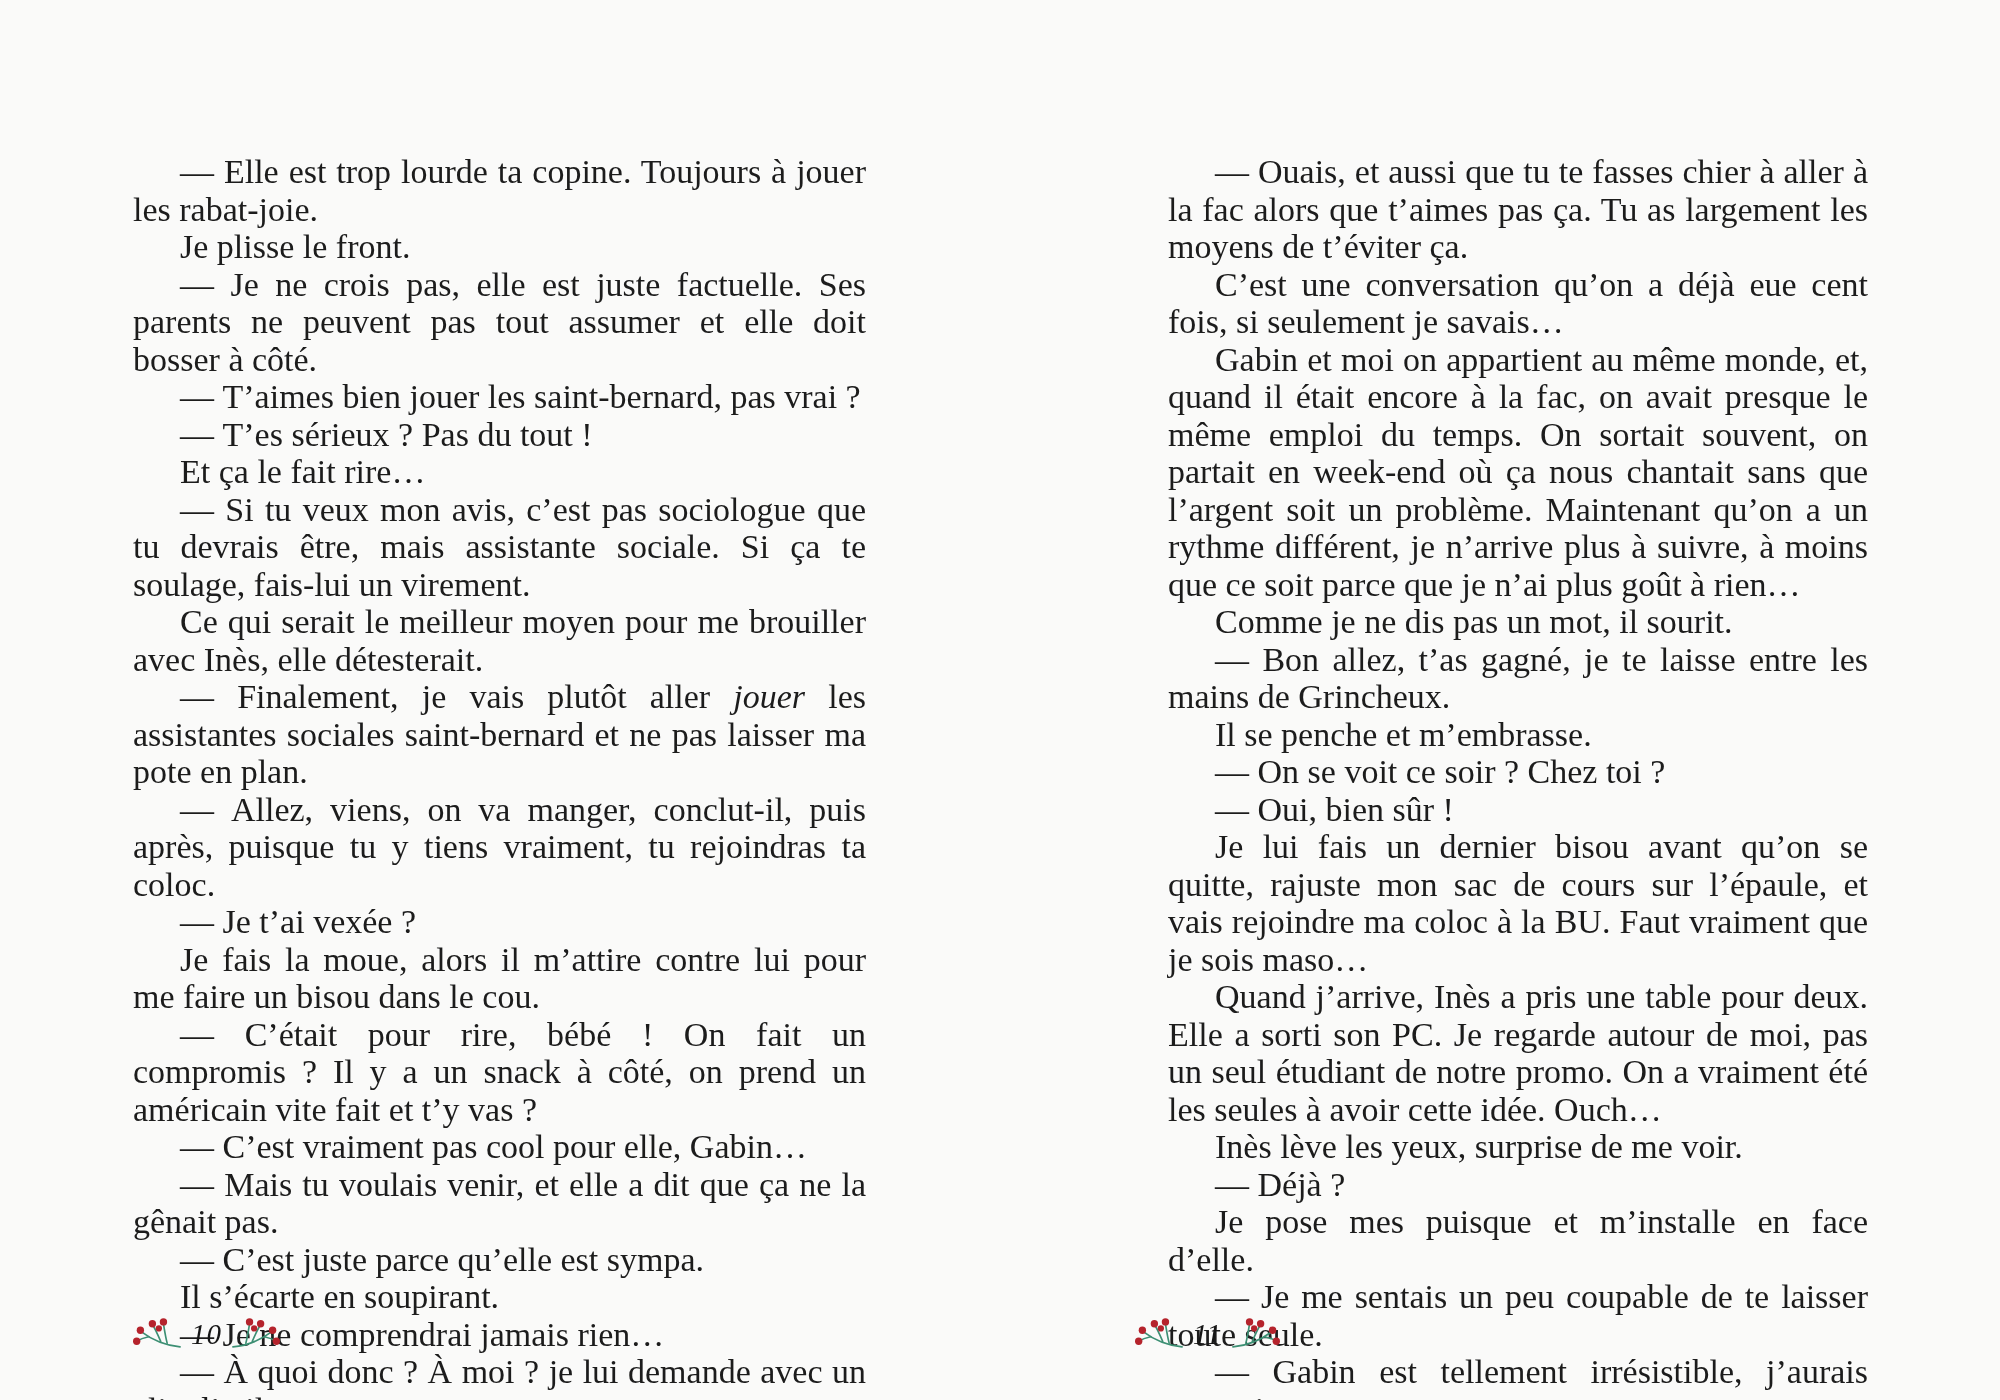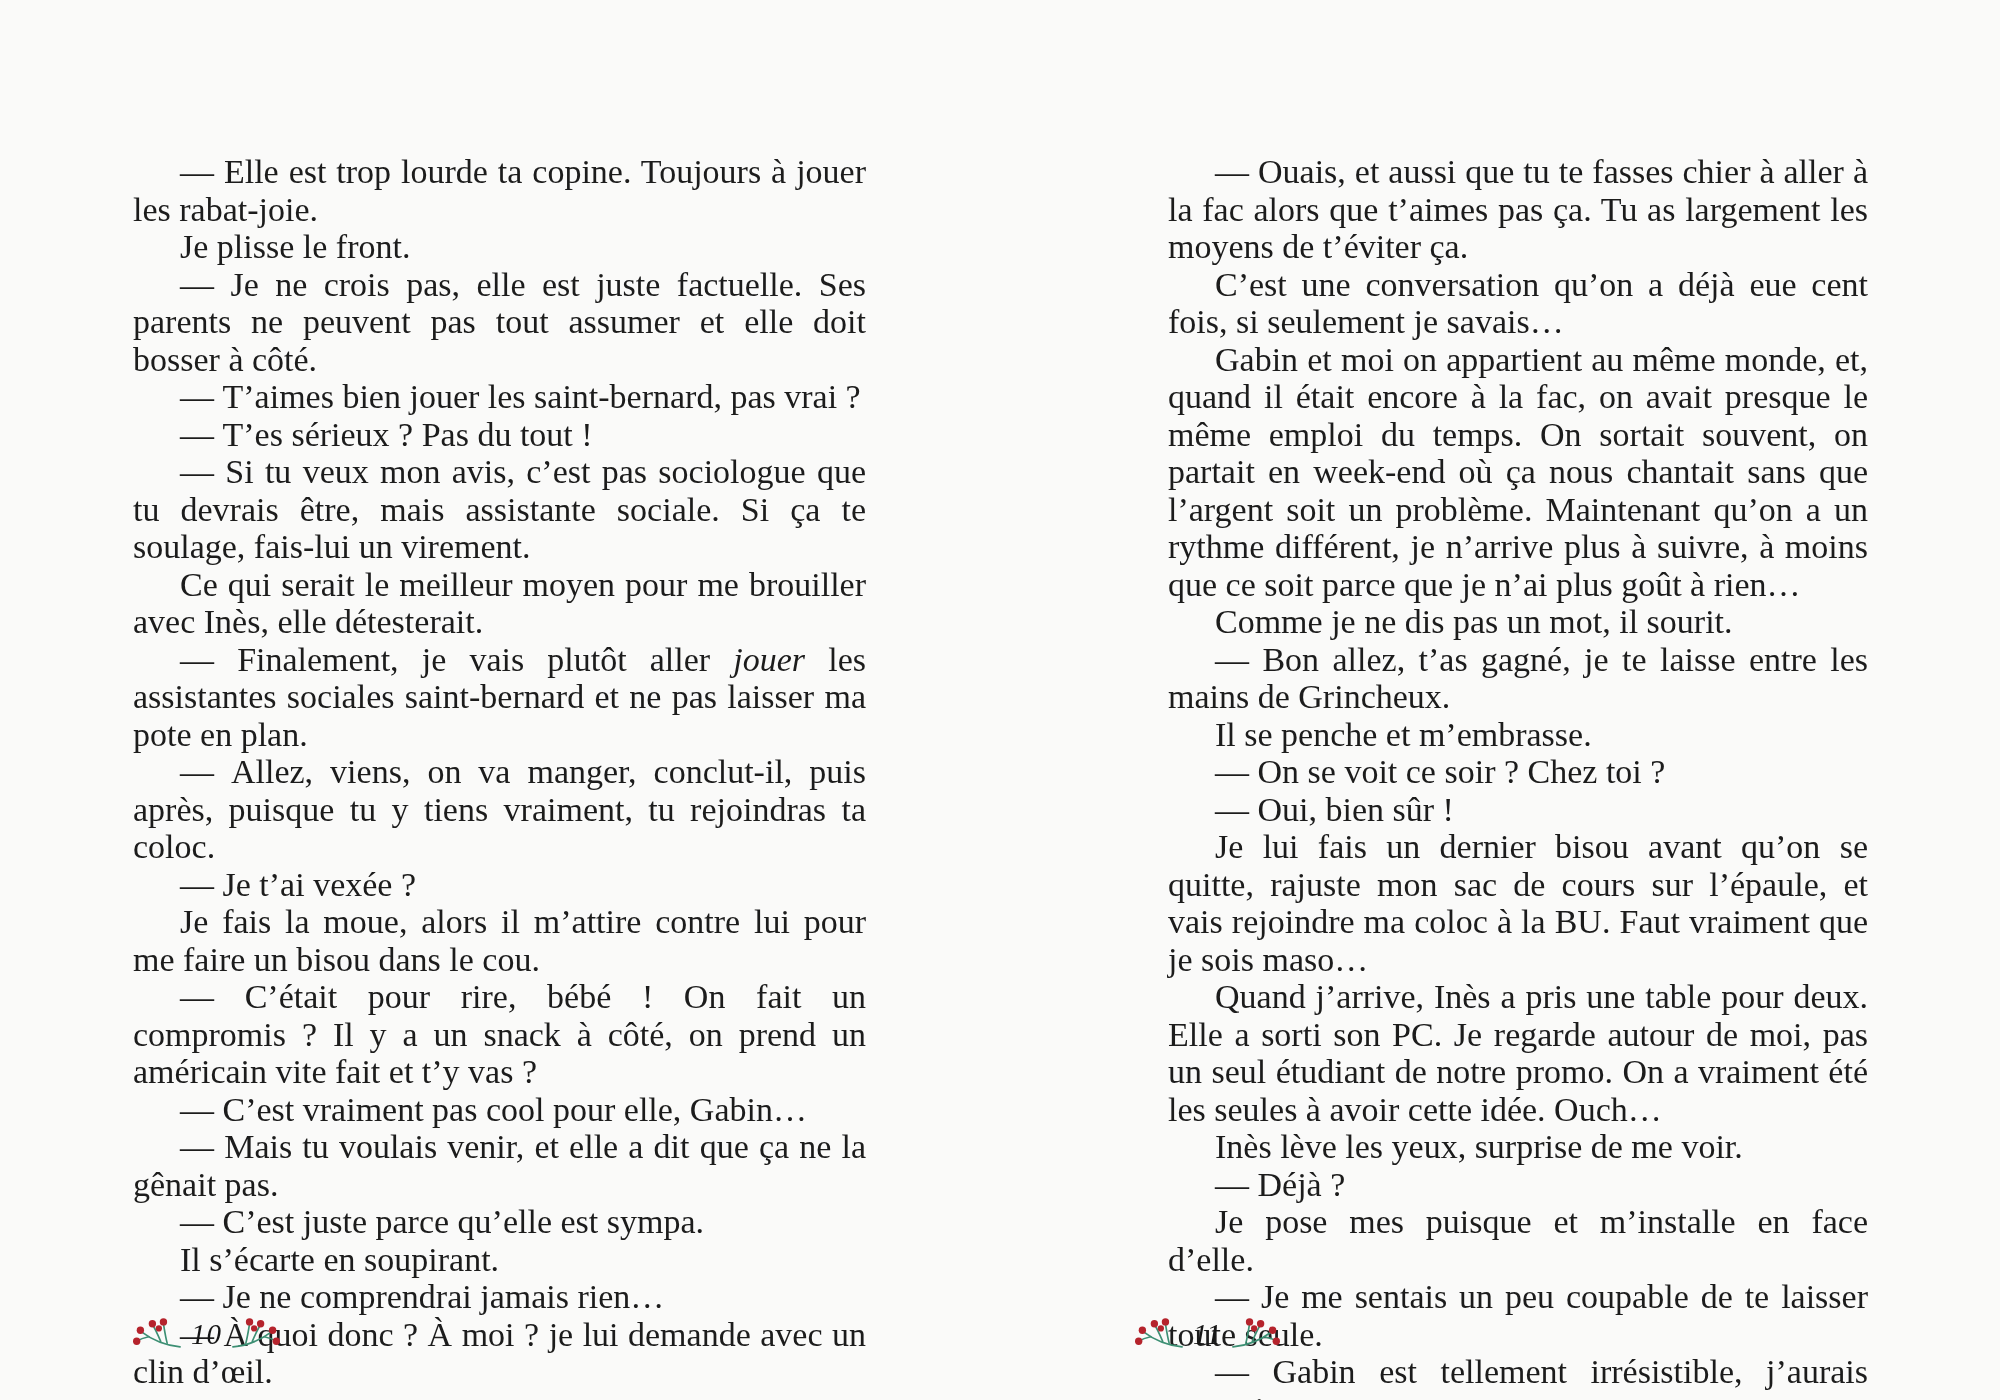--- a/index.html
+++ b/index.html
@@ -51,20 +51,21 @@
 
 <div class="spread">
 
   <section>
     <div id="text-left" class="text-block">
         <p><span>—&nbsp;Elle est trop lourde ta copine. Toujours à jouer les rabat-joie.</span></p>
         <p><span>Je plisse le front.</span></p>
         <p><span>—&nbsp;Je ne crois pas, elle est juste factuelle. Ses parents ne peuvent pas tout assumer et elle doit bosser à côté.</span></p>
         <p><span>—&nbsp;T’aimes bien jouer les saint-bernard, pas vrai&nbsp;?</span></p>
         <p><span>—&nbsp;T’es sérieux&nbsp;? Pas du tout&nbsp;!</span></p>
+        <p><span>Et ça le fait rire…</span></p>
         <p><span>—&nbsp;Si tu veux mon avis, c’est pas sociologue que tu devrais être, mais assistante sociale. Si ça te soulage, fais-lui un virement.</span></p>
         <p><span>Ce qui serait le meilleur moyen pour me brouiller avec Inès, elle détesterait.</span></p>
         <p><span>—&nbsp;Finalement, je vais plutôt aller </span><em>jouer</em><span> les assistantes sociales saint-bernard et ne pas laisser ma pote en plan.</span></p>
         <p><span>—&nbsp;Allez, viens, on va manger, conclut-il, puis après, puisque tu y tiens vraiment, tu rejoindras ta coloc.</span></p>
         <p><span>—&nbsp;Je t’ai vexée&nbsp;?</span></p>
         <p><span>Je fais la moue, alors il m’attire contre lui pour me faire un bisou dans le cou.</span></p>
         <p><span>—&nbsp;C’était pour rire, bébé&nbsp;! On fait un compromis&nbsp;? Il y a un snack à côté, on prend un américain vite fait et t’y vas&nbsp;?</span></p>
         <p><span>—&nbsp;C’est vraiment pas cool pour elle, Gabin…</span></p>
         <p><span>—&nbsp;Mais tu voulais venir, et elle a dit que ça ne la gênait pas.</span></p>
         <p><span>—&nbsp;C’est juste parce qu’elle est sympa.</span></p>

